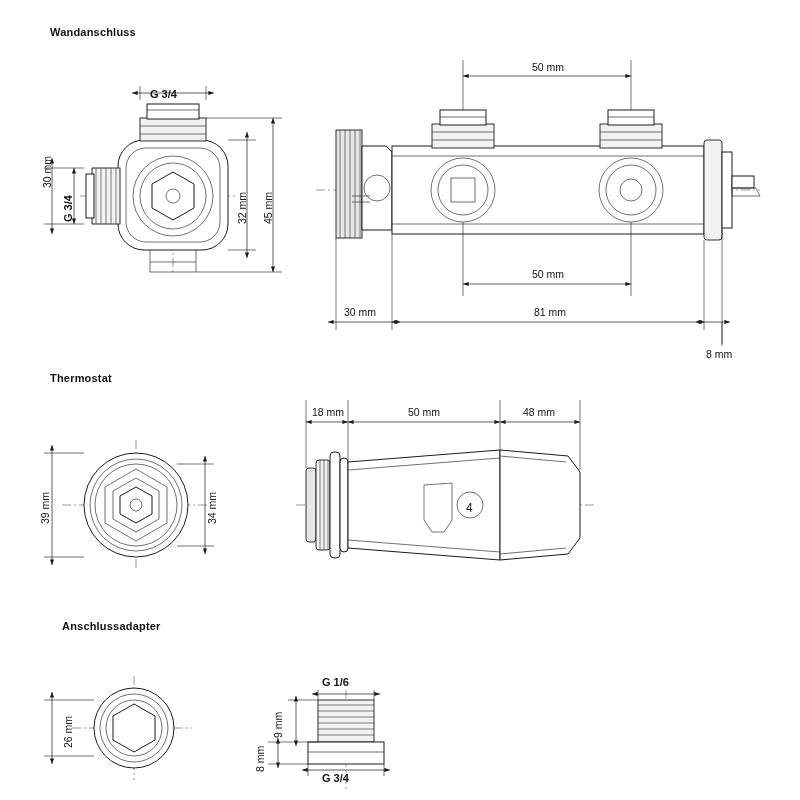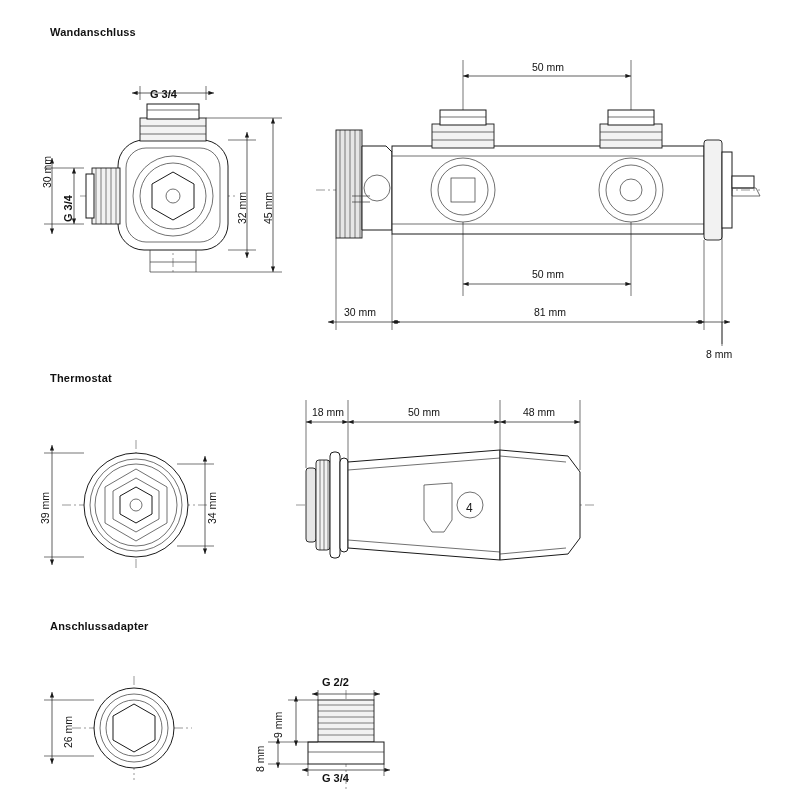--- a/index.html
+++ b/index.html
@@ -60,21 +60,21 @@
 </style>
 </head>
 <body>
 
 <div id="sheet">
 
   <div class="section-title" style="left:50px; top:26px;">Wandanschluss</div>
 
   <div class="section-title" style="left:50px; top:372px;text-align:center;">Thermostat</div>
 
-  <div class="section-title" style="left:50px; top:620px;">Anschlussadapter</div>
+  <div class="section-title" style="left:62px; top:620px;">Anschlussadapter</div>
 
   <div class="dimlabel bold" style="left:150px; top:88px;">G 3/4</div>
 
   <div class="dimlabel vert bold" style="left:62px; top:222px;">G 3/4</div>
 
   <div class="dimlabel vert" style="left:41px; top:188px;">30 mm</div>
 
   <div class="dimlabel vert" style="left:236px; top:224px;">32 mm</div>
 
   <div class="dimlabel vert" style="left:262px; top:224px;">45 mm</div>
@@ -94,21 +94,21 @@
   <div class="dimlabel vert" style="left:206px; top:524px;">34 mm</div>
 
   <div class="dimlabel" style="left:312px; top:406px;">18 mm</div>
 
   <div class="dimlabel" style="left:408px; top:406px;">50 mm</div>
 
   <div class="dimlabel" style="left:523px; top:406px;">48 mm</div>
 
   <div class="dimlabel vert" style="left:62px; top:748px;">26 mm</div>
 
-  <div class="dimlabel bold" style="left:322px; top:676px;">G 2/2</div>
+  <div class="dimlabel bold" style="left:322px; top:676px;">G 1/6</div>
 
   <div class="dimlabel bold" style="left:322px; top:772px;">G 3/4</div>
 
   <div class="dimlabel vert" style="left:272px; top:738px;">9 mm</div>
 
   <div class="dimlabel vert" style="left:254px; top:772px;">8 mm</div>
 
   <svg class="draw" viewBox="0 0 800 800" xmlns="http://www.w3.org/2000/svg">
 
     <defs>

